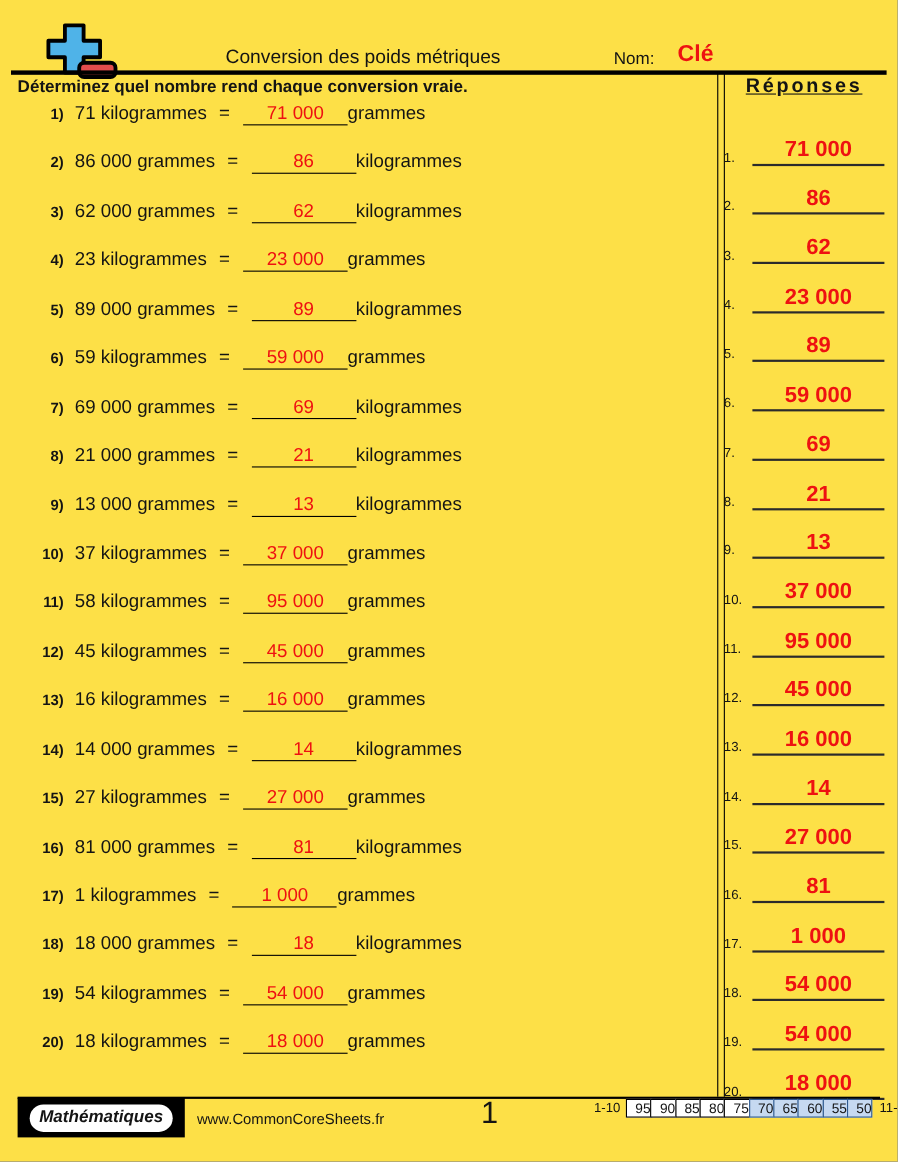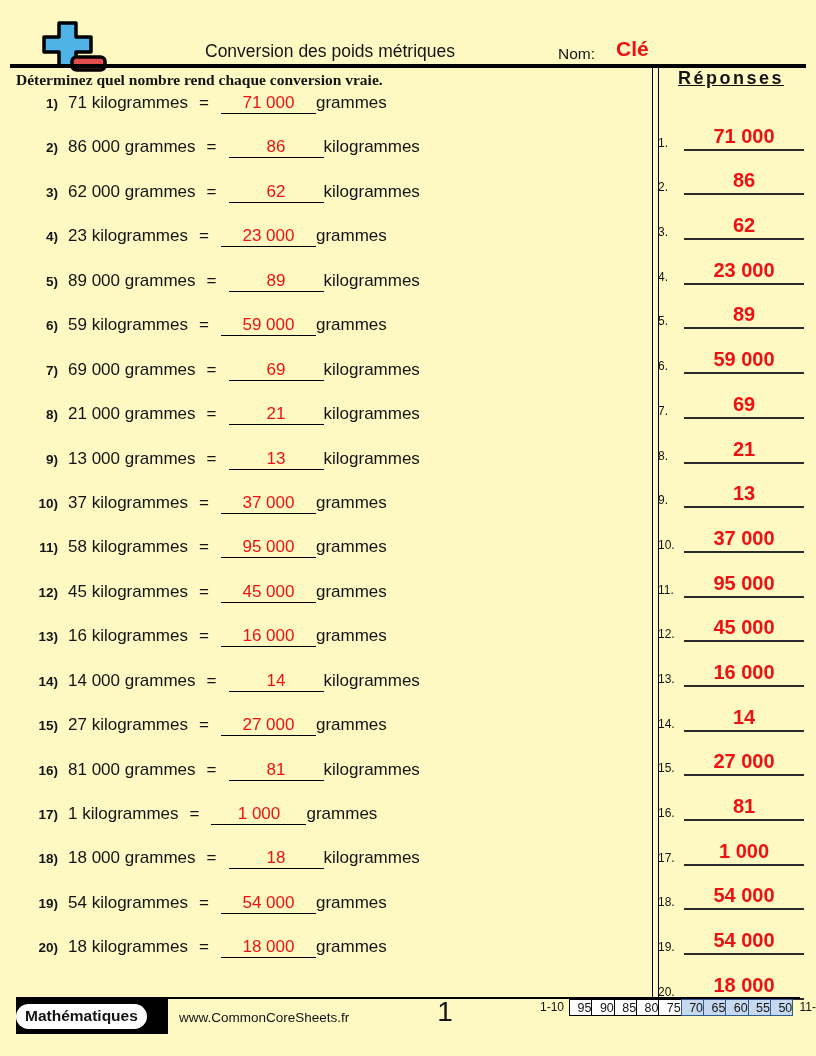--- a/index.html
+++ b/index.html
@@ -1,31 +1,31 @@
 <!DOCTYPE html>
 <html><head>
 <meta charset="utf-8">
 <style>
   html,body { margin:0; padding:0; background:#888; }
   .page {
     position:relative; width:816px; height:1056px; margin:0 auto;
-    background:#fef9c3; font-family:"Liberation Sans", sans-serif; color:#141414;
+    background:#fde047; font-family:"Liberation Sans", sans-serif; color:#141414;
     overflow:hidden;
   }
   
   .logo { position:absolute; left:28px; top:20px; }
   .page-title { position:absolute; left:60px; width:540px; top:41px;
     font-size:17.5px; text-align:center; white-space:nowrap; }
   .nom-label { position:absolute; left:558px; top:45px; font-size:15.5px; }
   .nom-value { position:absolute; left:616px; top:37px; font-size:21px;
     font-weight:bold; color:#ee1111; }
   .header-rule { position:absolute; left:10px; right:10px; top:64px;
     height:3.5px; background:#000; }
   .instruction { position:absolute; left:16px; top:71px; font-size:15.5px;
-    font-weight:bold;font-family:Liberation Serif, serif; }
+    font-weight:bold; }
   
   .problems { position:absolute; left:30px; top:93px; width:615px; }
   .p-row { height:44.45px; display:flex; align-items:baseline; font-size:17px;
     white-space:nowrap; }
   .p-num  { font-size:13.5px; font-weight:bold; width:28px; text-align:right;
     margin-right:10px; flex-shrink:0; }
   .p-eq   { margin:0 12px 0 11px; }
   .p-ans  { display:inline-block; width:95px; flex-shrink:0; text-align:center;
     border-bottom:1.6px solid #000; color:#ee1111; }
   
@@ -40,21 +40,21 @@
     align-items:flex-end; padding-bottom:7px; }
   .a-num { font-size:12px; width:26px; flex-shrink:0; padding-bottom:1px; }
   .a-val { flex:1; text-align:center; border-bottom:2px solid #2b2b2b;
     color:#ee1111; font-weight:bold; font-size:20px; line-height:1.1;
     padding-bottom:2px; white-space:nowrap; }
   
   .footer-rule { position:absolute; left:16px; right:16px; top:997px;
     height:2px; background:#000; }
   .brand-box { position:absolute; left:16px; top:998px; width:152px;
     height:36px; background:#000; display:flex; align-items:center;
-    justify-content:flex-start; }
+    justify-content:center;font-style:italic; }
   .brand-pill { background:#fff; border-radius:16px; padding:3px 9px 4px;
     font-weight:bold; font-size:15.5px; white-space:nowrap; }
   .site-url { position:absolute; left:179px; top:1010px; font-size:13.5px; }
   .page-number { position:absolute; left:400px; top:996px; width:90px;
     text-align:center; font-size:28px; }
   .score { position:absolute; left:528px; top:999px; display:flex;
     row-gap:0; }
   .score-line { display:flex; align-items:stretch; height:17px; }
   .score-label { width:36px; text-align:right; font-size:12px;
     line-height:17px; margin-right:5px; flex-shrink:0; }

